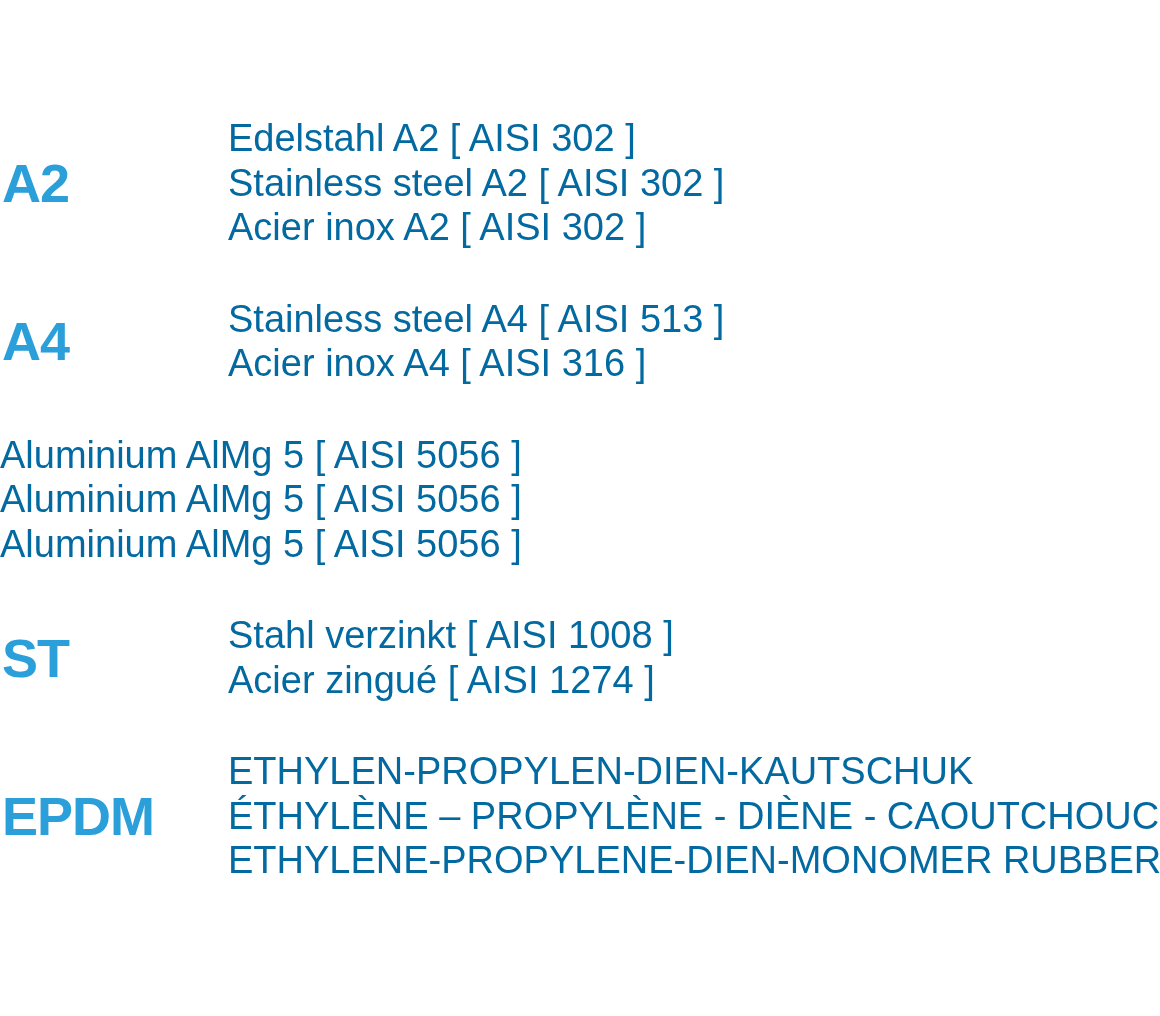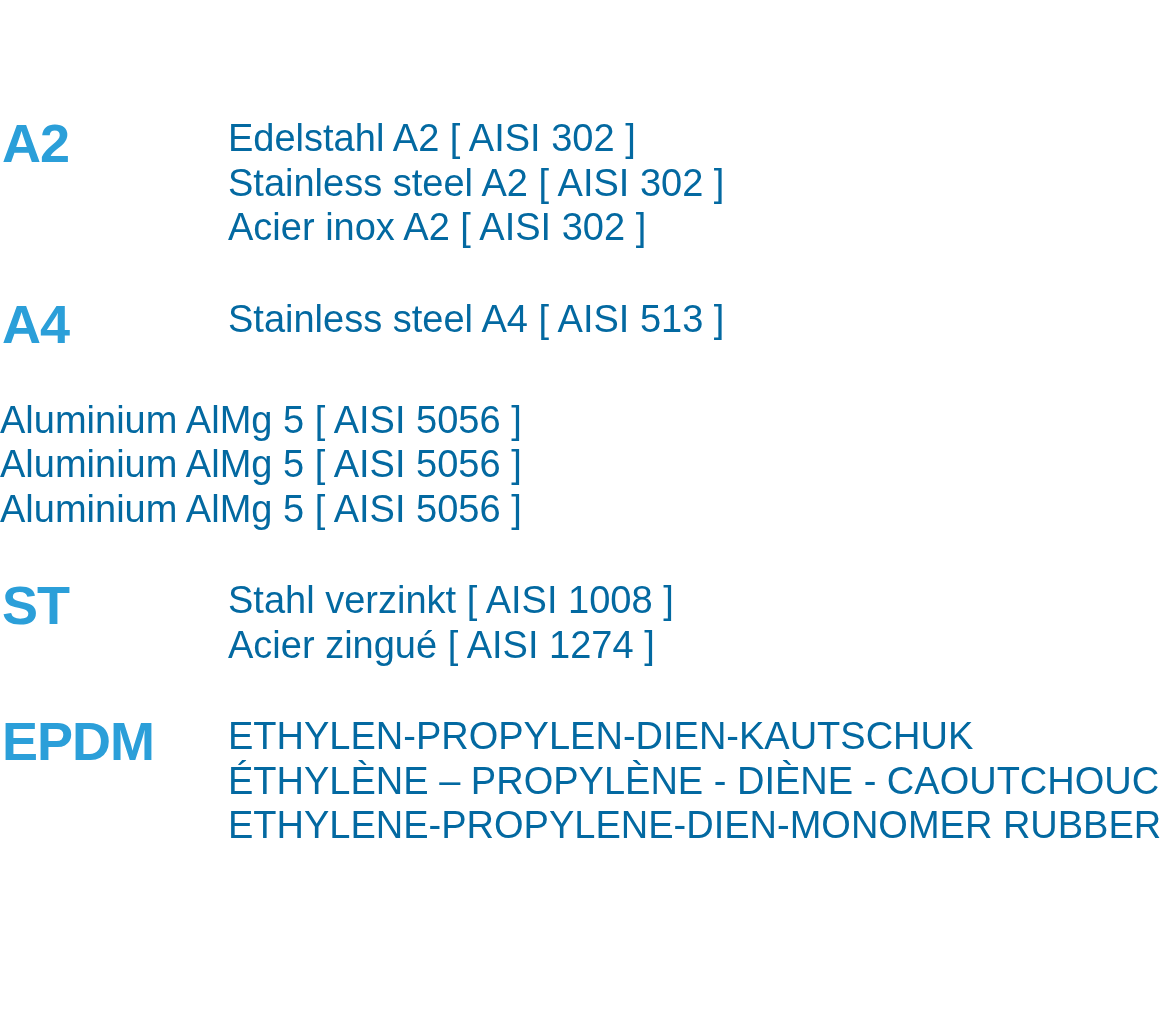--- a/index.html
+++ b/index.html
@@ -12,20 +12,21 @@
     background: #ffffff;
     overflow: hidden;
     font-family: "Liberation Sans", "DejaVu Sans", sans-serif;
   }
   .legend {
     padding-top: 116px;
     width: 1160px;
   }
   .material-row {
     display: flex;
+    align-items: center;
     margin-bottom: 47px;
   }
   .material-code {
     flex: 0 0 228px;
     padding-left: 2px;
     box-sizing: border-box;
     color: #2B9FD9;
     font-weight: bold;
     font-size: 54px;
     line-height: 1;
@@ -53,20 +54,21 @@
       <div class="name-line">Edelstahl A2 [ AISI 302 ]</div>
       <div class="name-line">Stainless steel A2 [ AISI 302 ]</div>
       <div class="name-line">Acier inox A2 [ AISI 302 ]</div>
     </div>
   </div>
 
   <div class="material-row">
     <div class="material-code">A4</div>
     <div class="material-names">
       <div class="name-line">Stainless steel A4 [ AISI 513 ]</div>
+      <div class="name-line">Acier inox A4 [ AISI 316 ]</div>
     </div>
   </div>
 
   <div class="material-row">
     <div class="material-names">
       <div class="name-line">Aluminium AlMg 5 [ AISI 5056 ]</div>
       <div class="name-line">Aluminium AlMg 5 [ AISI 5056 ]</div>
       <div class="name-line">Aluminium AlMg 5 [ AISI 5056 ]</div>
     </div>
   </div>

